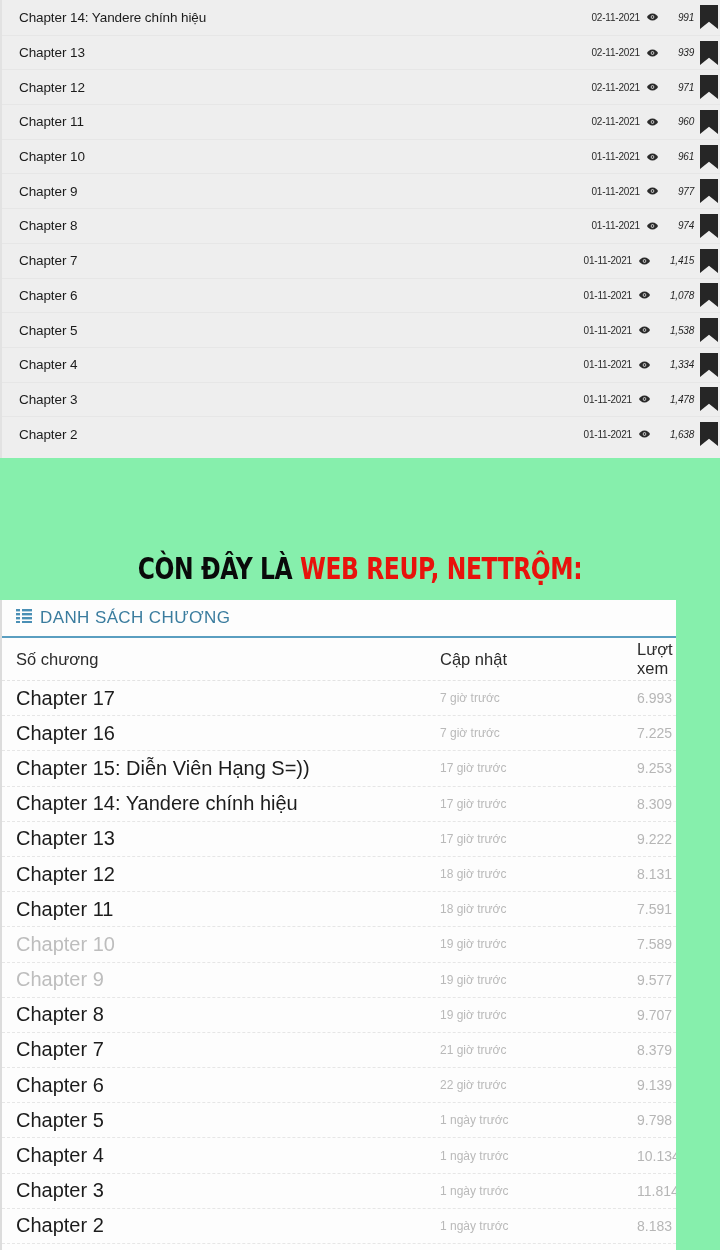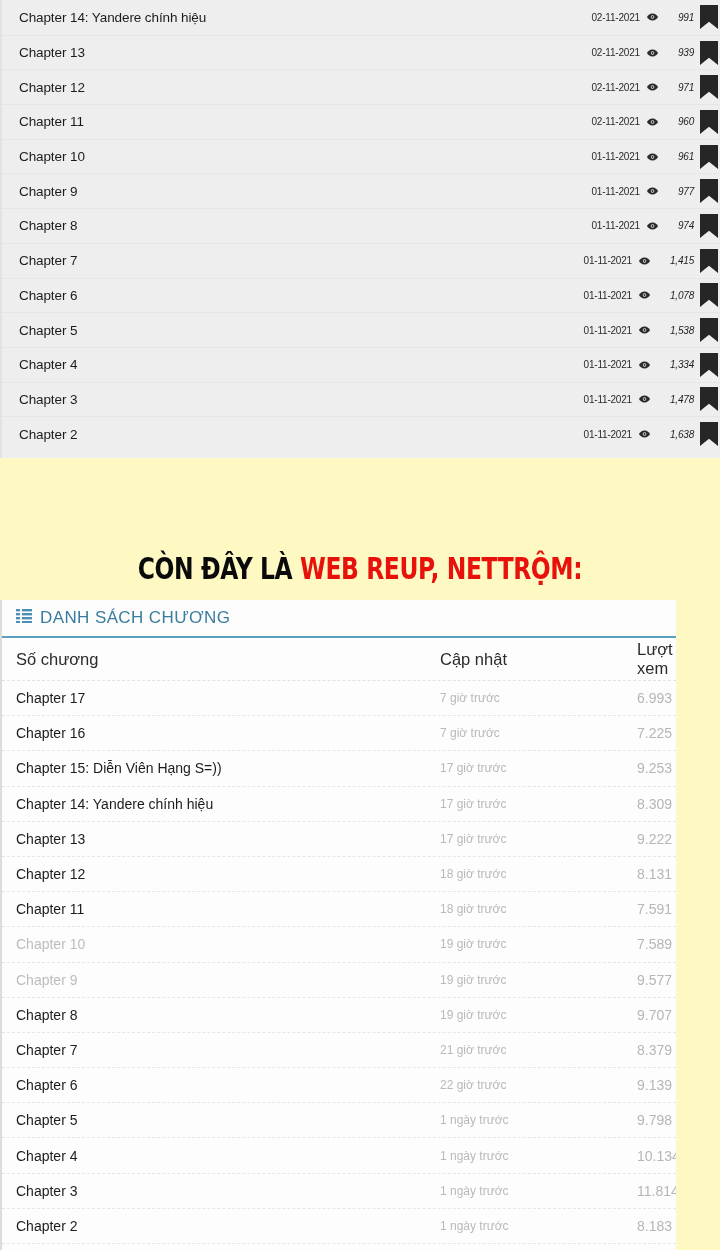--- a/index.html
+++ b/index.html
@@ -9,21 +9,21 @@
     height: 1250px;
     background: #ffffff;
     font-family: "Liberation Sans", sans-serif;
     overflow: hidden;
   }
 
   #page {
     position: relative;
     width: 720px;
     height: 1250px;
-    background: #fef9c3;
+    background: #86efac;
     text-decoration: underline;
   }
 
   
   .panel-a {
     position: absolute;
     top: 0;
     left: 0;
     width: 720px;
     height: 458px;
@@ -160,21 +160,21 @@
 
   .b-row {
     display: flex;
     align-items: center;
     height: 35.2px;
     padding: 0 0 0 14px;
     border-bottom: 1px dashed #e6e6e6;
   }
 
   .b-row .c1 {
-    font-size: 14px;
+    font-size: 20px;
     color: #1c1c1c;
     white-space: nowrap;
     overflow: hidden;
   }
   .b-row.read .c1 { color: #bdbdbd; }
 
   .b-row .c2 {
     font-size: 12px;
     color: #b9b9b9;
   }

